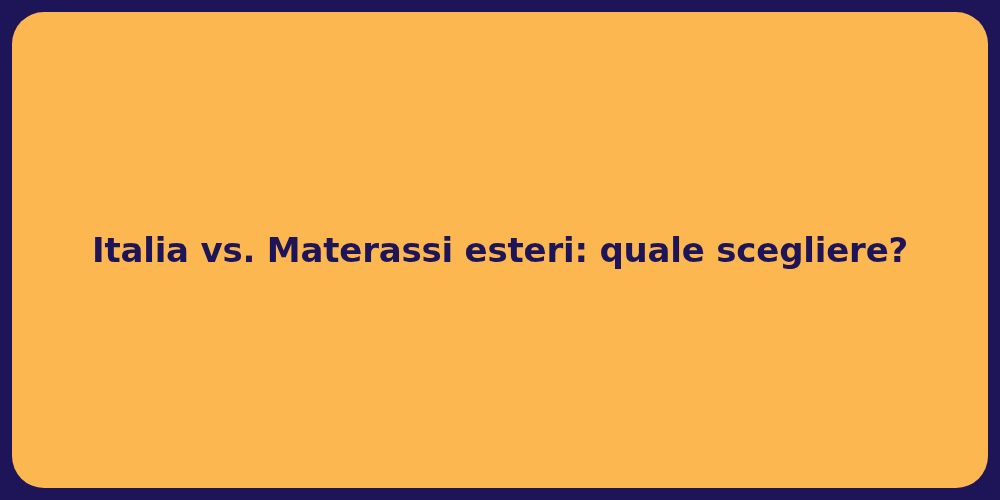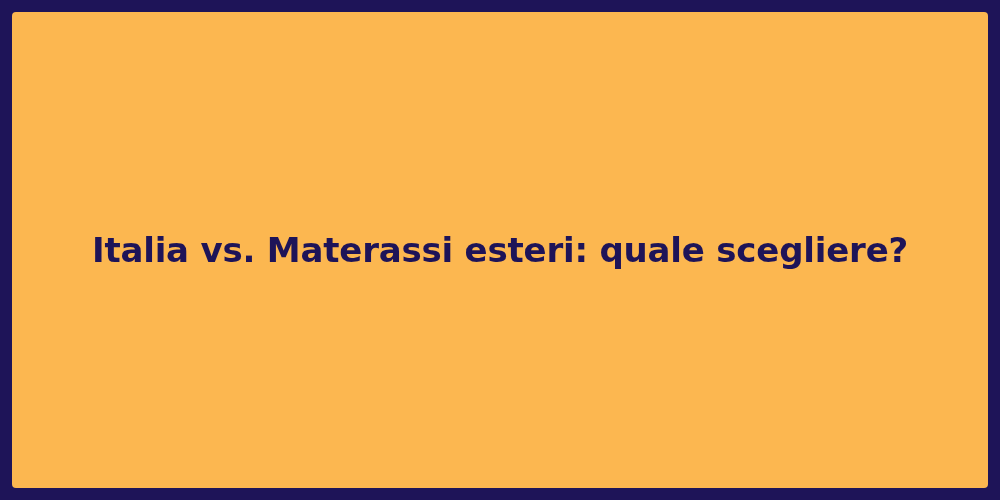--- a/index.html
+++ b/index.html
@@ -25,21 +25,21 @@
   }
 
   
   .card {
     position: absolute;
     left: 12px;
     top: 12px;
     right: 12px;
     bottom: 12px;
     background: #fcb750;
-    border-radius: 4px;
+    border-radius: 32px;
     display: flex;
     align-items: center;
     justify-content: center;
     text-align: left;
     box-sizing: border-box;
     padding: 0 40px;
   }
 
   .headline {
     margin: 0;

